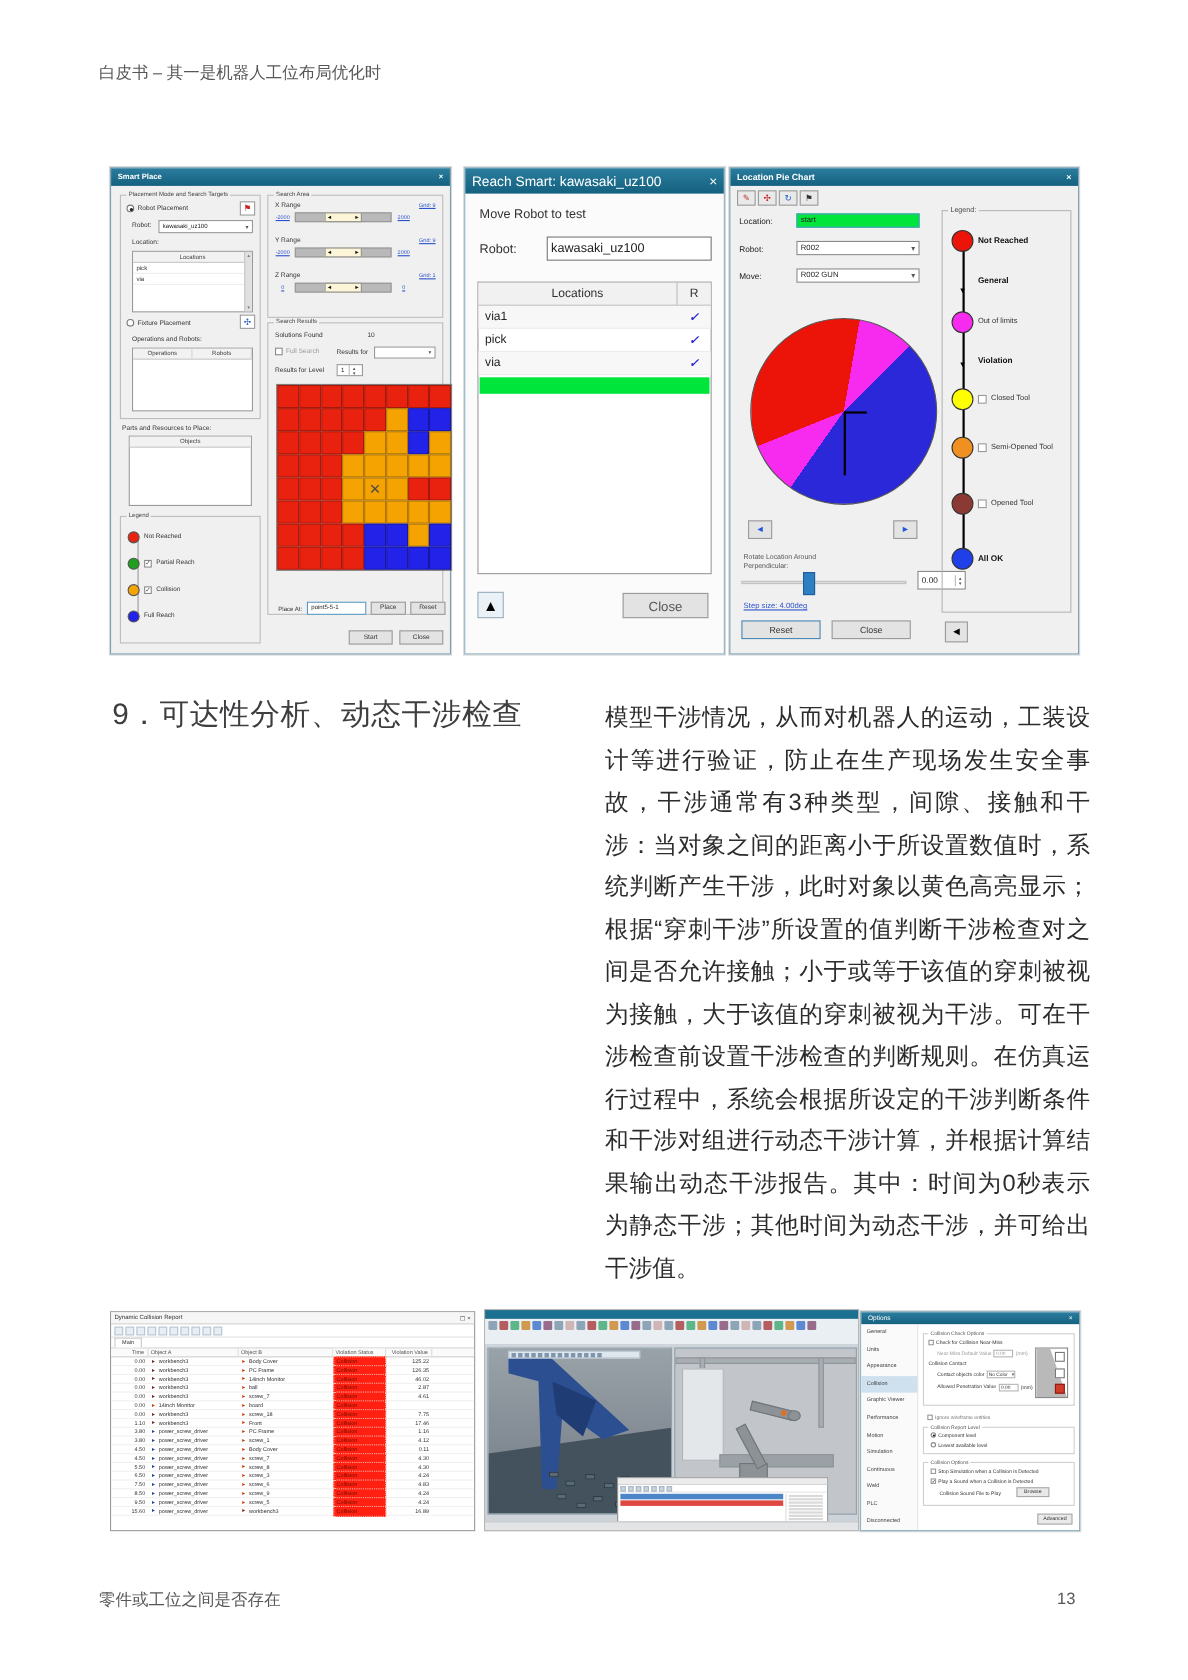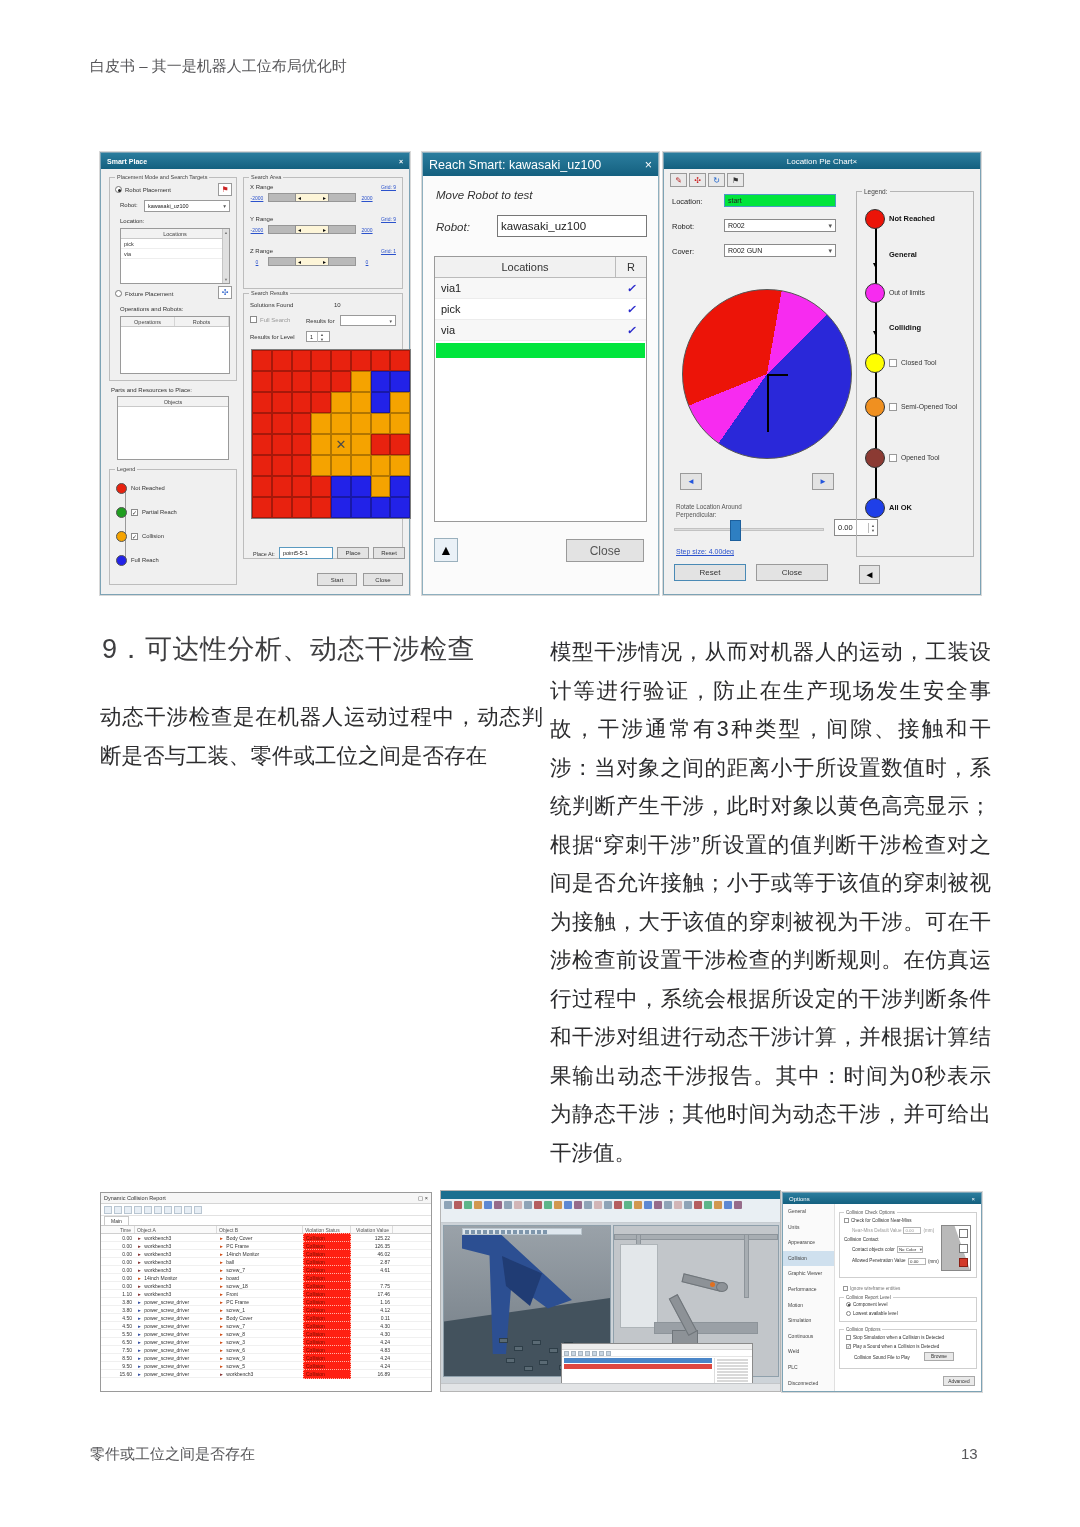--- a/index.html
+++ b/index.html
@@ -1,17 +1,17 @@
 <!DOCTYPE html>
 <html><head>
 <meta charset="utf-8">
 <style>
   *{margin:0;padding:0;box-sizing:border-box;font-family:"Liberation Sans",sans-serif;}
   html,body{width:1080px;height:1527px;background:#fff;overflow:hidden;}
-  .abs{position:absolute;font-style:italic;}
+  .abs{position:absolute;}
   body{position:relative;}
 
   
   .doc-header{position:absolute;left:90px;top:57px;font-size:15px;color:#57575a;}
   .doc-footer{position:absolute;left:90px;top:1445px;font-size:15px;color:#57575a;}
   .doc-pagenum{position:absolute;left:961px;top:1445px;font-size:15px;color:#57575a;}
   .doc-heading{position:absolute;left:102px;top:631px;font-size:27px;color:#3e3e40;letter-spacing:.5px;}
   .col{position:absolute;font-size:21.5px;line-height:38.5px;color:#2c2c2e;text-align:justify;}
   .col-left{left:100px;top:698px;width:443px;}
   .col-right{left:550px;top:633px;width:441px;}
@@ -70,21 +70,21 @@
   .rt-row{display:flex;height:21px;border-bottom:1px solid #ececec;align-items:center;}
   .rt-row:nth-child(odd){background:#f7f7f7;}
   .rt-cell-loc{flex:1;padding-left:6px;font-size:11px;color:#222;}
   .rt-cell-r{width:30px;text-align:center;color:#2a2acc;font-size:11px;font-style:italic;font-weight:bold;}
   .rt-row.sel{background:#00e53c;height:15px;border:none;margin:2px 1px;}
   #rt-upbtn{position:absolute;left:11px;top:385px;width:24px;height:24px;background:#eaf1f7;border:1px solid #9ab0bd;font-size:14px;color:#000;display:flex;align-items:center;justify-content:center;}
   #rt-close{position:absolute;right:14px;top:386px;width:78px;height:23px;font-size:12px;color:#555;}
 
   
   #pie-dlg{left:663px;top:152px;width:318px;height:443px;font-size:7px;color:#222;}
-  #pie-dlg .tbar{height:16px;font-size:8px;font-weight:normal;justify-content:center;}
+  #pie-dlg .tbar{height:16px;font-size:8px;font-weight:bold;}
   .pd-tool{position:absolute;left:6px;top:20px;display:flex;gap:2px;}
   .pd-toolbtn{width:17px;height:14px;background:#e9e9e9;border:1px solid #9a9a9a;display:flex;align-items:center;justify-content:center;font-size:8px;}
   .pd-row{position:absolute;display:flex;align-items:center;gap:6px;font-size:7.5px;}
   .pd-field{width:112px;height:13px;display:flex;align-items:center;padding:0 3px;border:1px solid #8a8a8a;font-size:7px;}
   #pie-wrap{position:absolute;left:18px;top:136px;width:170px;height:170px;border-radius:50%;border:1px solid #555;}
   .pie-t{position:absolute;background:#000;}
   .pd-arrow{position:absolute;width:22px;height:17px;font-size:8px;color:#2255dd;}
   #pd-rotate{position:absolute;left:12px;top:350px;width:140px;font-size:6.3px;color:#555;line-height:8px;}
   #pd-slider{position:absolute;left:10px;top:375px;width:150px;height:3px;background:#dcdcdc;border:1px solid #c2c2c2;}
   #pd-thumb{position:absolute;left:55px;top:-9px;width:11px;height:21px;background:#2e7fc2;border:1px solid #1c5f9c;}
@@ -174,21 +174,20 @@
   #op-illus .sq{position:absolute;width:9px;height:9px;border:1px solid #777;background:#fff;}
   #op-illus .sqr{position:absolute;width:9px;height:9px;background:#d23a2a;border:1px solid #8a1f14;}
   .op-btn{position:absolute;background:#e9e9e9;border:1px solid #a8a8a8;display:flex;align-items:center;justify-content:center;font-size:4.8px;color:#333;}
 </style>
 </head>
 <body>
 
 <div class="doc-header">白皮书 – 其一是机器人工位布局优化时</div>
 <div class="doc-heading">9．可达性分析、动态干涉检查</div>
 <div class="col col-left">
-  <p>动态干涉检查是在机器人运动过程中，动态判断是否与工装、零件或工位之间是否存在</p>
 </div>
 <div class="col col-right">
   <p>模型干涉情况，从而对机器人的运动，工装设计等进行验证，防止在生产现场发生安全事故，干涉通常有3种类型，间隙、接触和干涉：当对象之间的距离小于所设置数值时，系统判断产生干涉，此时对象以黄色高亮显示；根据“穿刺干涉”所设置的值判断干涉检查对之间是否允许接触；小于或等于该值的穿刺被视为接触，大于该值的穿刺被视为干涉。可在干涉检查前设置干涉检查的判断规则。在仿真运行过程中，系统会根据所设定的干涉判断条件和干涉对组进行动态干涉计算，并根据计算结果输出动态干涉报告。其中：时间为0秒表示为静态干涉；其他时间为动态干涉，并可给出干涉值。</p>
 </div>
 <div class="doc-footer">零件或工位之间是否存在</div>
 <div class="doc-pagenum">13</div>
 
 <div class="dlg" id="smart-place">
   <div class="tbar">
     <span>Smart Place</span>
@@ -490,21 +489,21 @@
     <span>start</span>
   </div>
   <div class="pd-row" style="left:8px;top:69px;">
     <span style="width:44px;">Robot:</span>
   </div>
   <div class="pd-field combo" style="position:absolute;left:60px;top:66px;">
     <span>R002</span>
     <span class="caret">▾</span>
   </div>
   <div class="pd-row" style="left:8px;top:94px;">
-    <span style="width:44px;">Cover:</span>
+    <span style="width:44px;">Move:</span>
   </div>
   <div class="pd-field combo" style="position:absolute;left:60px;top:91px;">
     <span>R002 GUN</span>
     <span class="caret">▾</span>
   </div>
 
   <div id="pie-wrap" style="background: conic-gradient(from 10deg, rgb(247, 43, 240) 0deg, rgb(247, 43, 240) 35deg, rgb(42, 40, 217) 35deg, rgb(42, 40, 217) 205deg, rgb(247, 43, 240) 205deg, rgb(247, 43, 240) 238deg, rgb(236, 20, 8) 238deg, rgb(236, 20, 8) 360deg);">
     <div class="pie-t" style="left:85px;top:84px;width:20px;height:2px;"></div>
     <div class="pie-t" style="left:84px;top:84px;width:2px;height:58px;"></div>
   </div>
@@ -552,21 +551,21 @@
         <div class="pl-item" style="height: 34px;">
           <span class="pl-gap"></span>
           <span class="pl-lab bold">General</span>
         </div>
         <div class="pl-item" style="height: 42px;">
           <span class="pl-circle" style="background: rgb(247, 43, 240);"></span>
           <span class="pl-lab">Out of limits</span>
         </div>
         <div class="pl-item" style="height: 28px;">
           <span class="pl-gap"></span>
-          <span class="pl-lab bold">Colliding</span>
+          <span class="pl-lab bold">Violation</span>
         </div>
         <div class="pl-item" style="height: 42px;">
           <span class="pl-circle" style="background: rgb(255, 255, 0);"></span>
           <span class="pl-cb"></span>
           <span class="pl-lab">Closed Tool</span>
         </div>
         <div class="pl-item" style="height: 46px;">
           <span class="pl-circle dotted" style="background: rgb(240, 144, 32);"></span>
           <span class="pl-cb"></span>
           <span class="pl-lab">Semi-Opened Tool</span>

